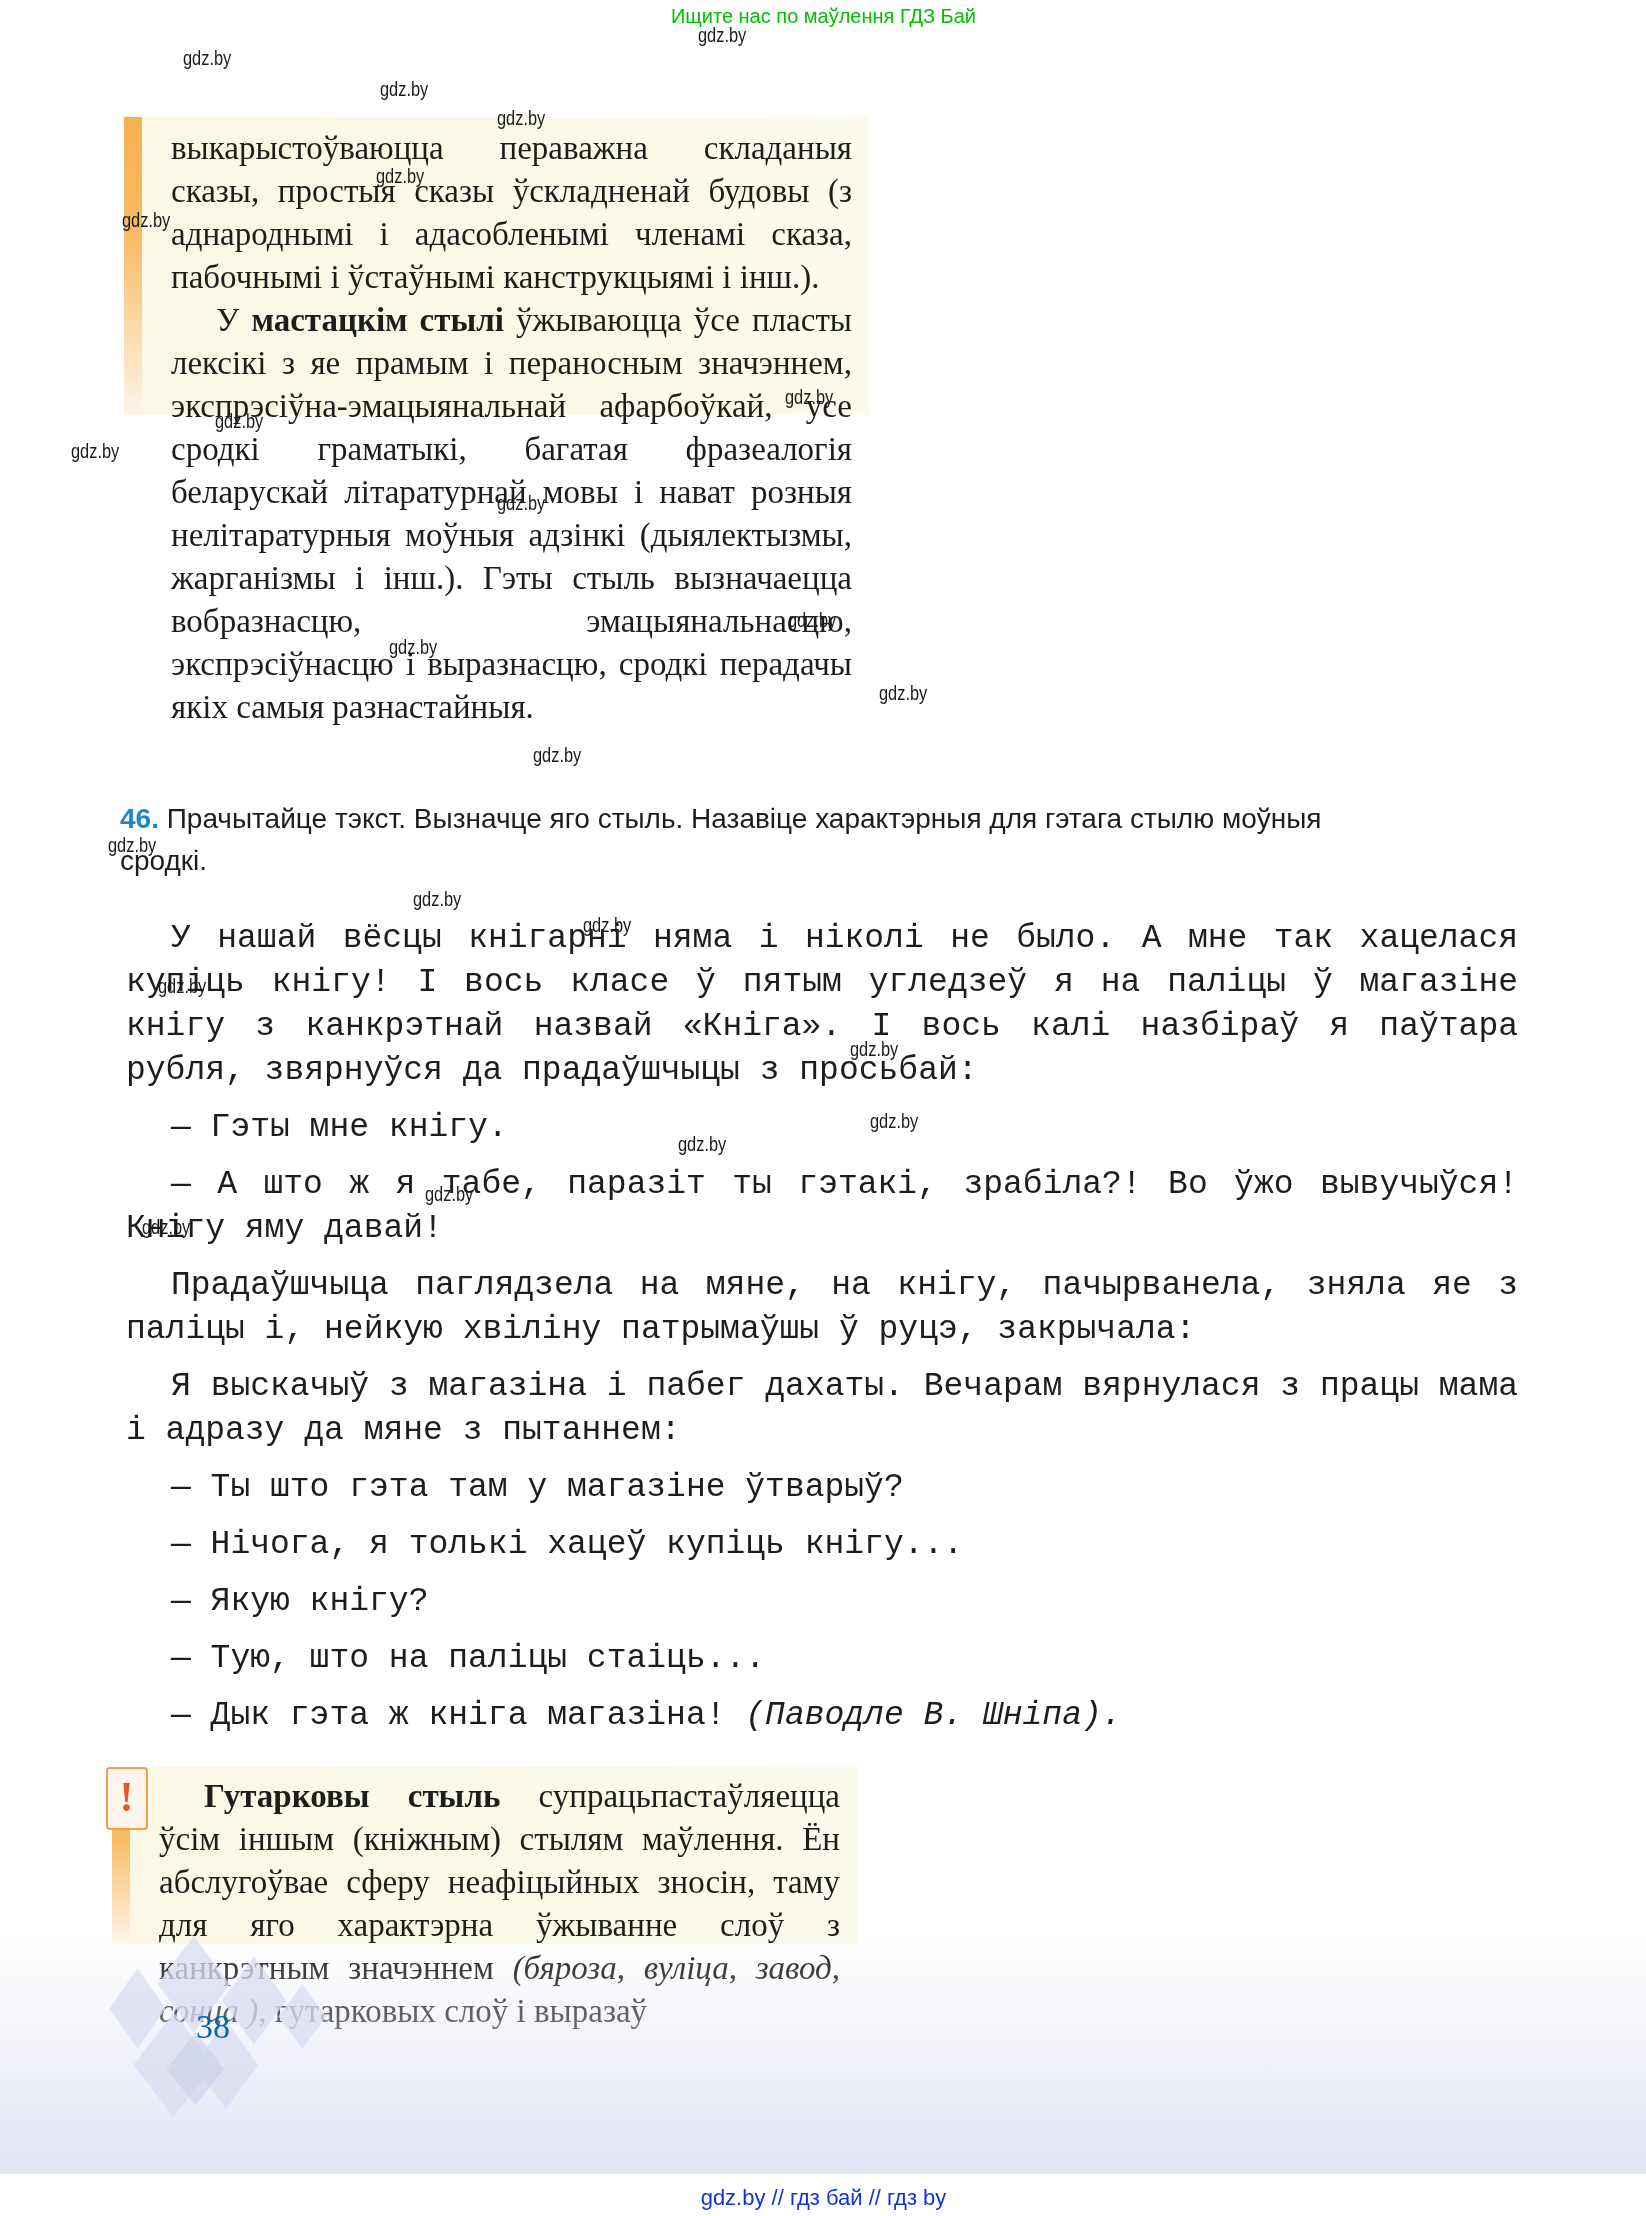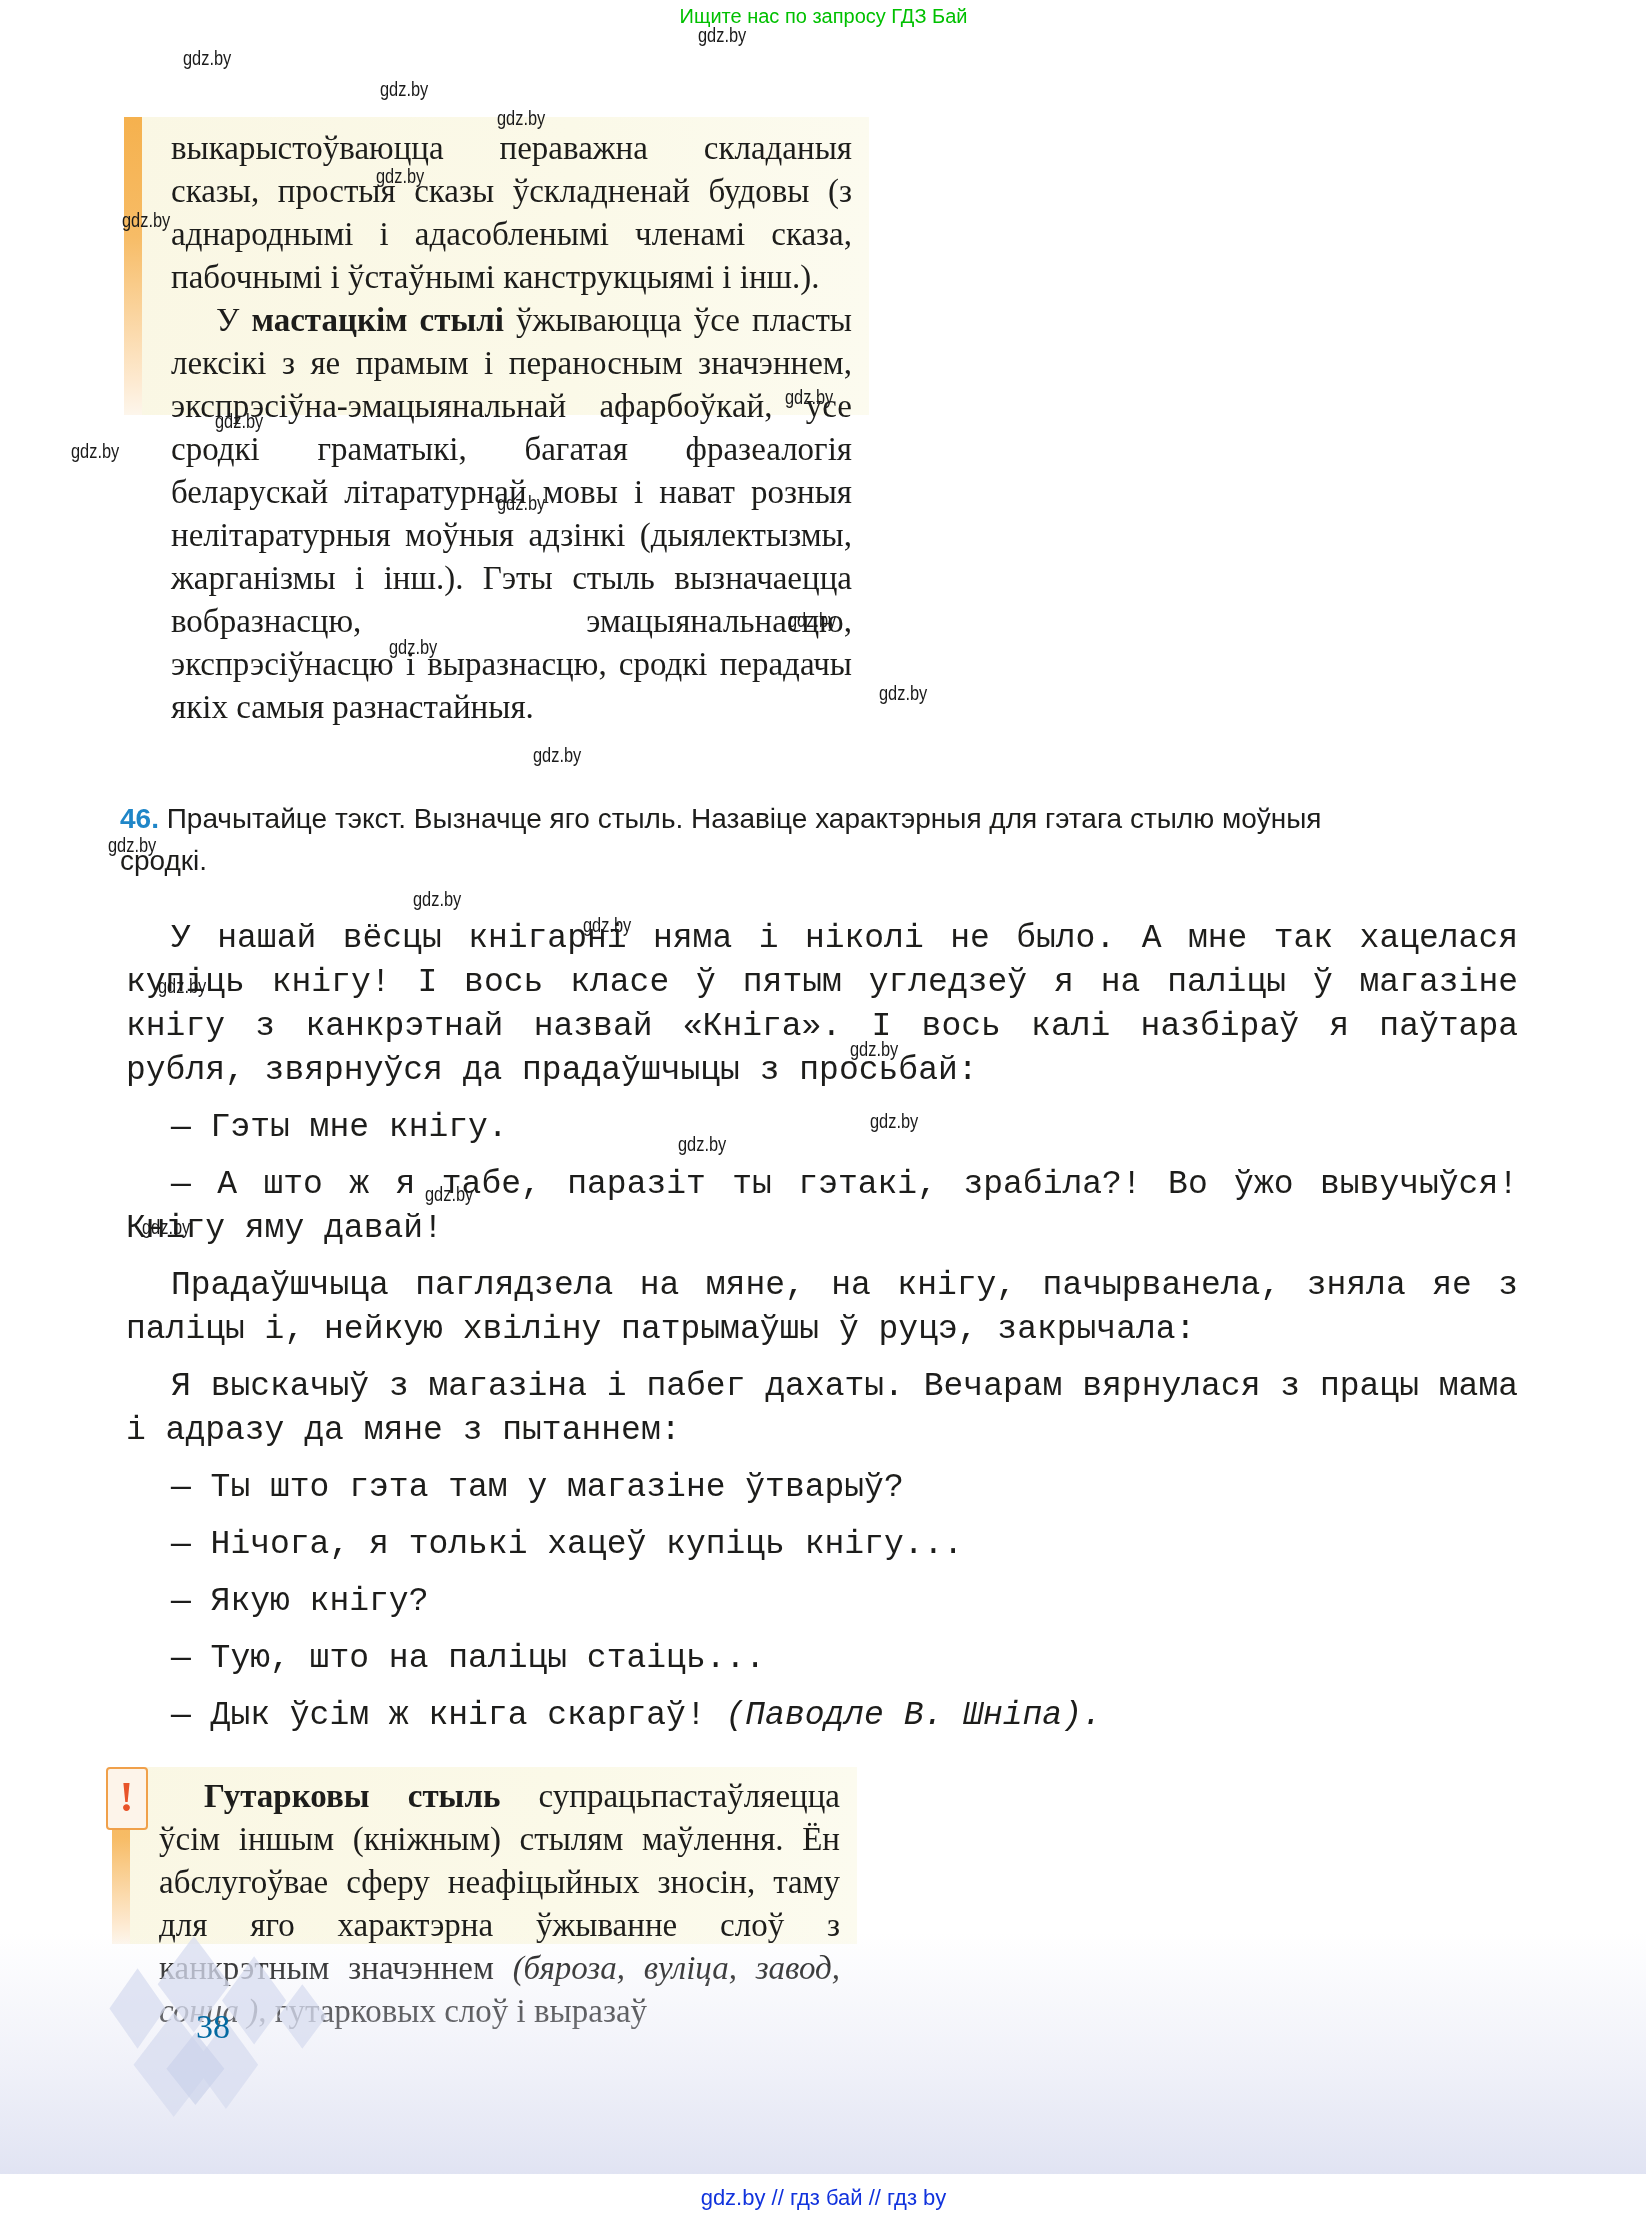--- a/index.html
+++ b/index.html
@@ -210,36 +210,36 @@
   <div class="prose" style="left:113px; top:904px; width:1418px;">
     <p class="ind">У нашай вёсцы кнігарні няма і ніколі не было. А мне так хацелася купіць кнігу! І вось класе ў пятым угледзеў я на паліцы ў магазіне кнігу з канкрэтнай назвай «Кніга». І вось калі назбіраў я паўтара рубля, звярнуўся да прадаўшчыцы з просьбай:</p>
     <p class="dlg">— Гэты мне кнігу.</p>
     <p class="ind">— А што ж я табе, паразіт ты гэтакі, зрабіла?! Во ўжо вывучыўся! Кнігу яму давай!</p>
     <p class="ind">Прадаўшчыца паглядзела на мяне, на кнігу, пачырванела, зняла яе з паліцы і, нейкую хвіліну патрымаўшы ў руцэ, закрычала:</p>
     <p class="ind">Я выскачыў з магазіна і пабег дахаты. Вечарам вярнулася з працы мама і адразу да мяне з пытаннем:</p>
     <p class="dlg">— Ты што гэта там у магазіне ўтварыў?</p>
     <p class="dlg">— Нічога, я толькі хацеў купіць кнігу...</p>
     <p class="dlg">— Якую кнігу?</p>
     <p class="dlg">— Тую, што на паліцы стаіць...</p>
-    <p class="dlg"><span>— Дык ўсім ж кніга скаргаў! </span><span class="it">(Паводле В. Шніпа).</span></p>
+    <p class="dlg"><span>— Дык гэта ж кніга магазіна! </span><span class="it">(Паводле В. Шніпа).</span></p>
   </div>
 
   <div class="rule-box" style="left:112px; top:1767px; width:745px; height:177px;">
     <div class="accent-bar"></div>
     <div class="bang-badge">
         <span>!</span>
       </div>
     <div class="rb-body" style="top:8px; width:681px;">
       <p style="margin:0; text-indent:45px;"><span class="bd">Гутарковы стыль</span><span> супрацьпастаўляецца ўсім іншым (кніжным) стылям маўлення. Ён абслугоўвае сферу неафіцыйных зносін, таму для яго характэрна ўжыванне слоў з канкрэтным значэннем </span><span class="it">(бяроза, вуліца, завод, сонца )</span><span>, гутарковых слоў і выразаў</span></p>
     </div>
   </div>
 
 </div>
 
-<div class="promo-banner">Ищите нас по запросу ГДЗ Бай</div>
+<div class="promo-banner">Ищите нас по маўлення ГДЗ Бай</div>
 
 <div class="footer-links">gdz.by  //  гдз бай  //  гдз by</div>
 
 <div id="wm-layer">
     <div class="wm" style="left: 698px; top: 22.6px;">gdz.by</div>
     <div class="wm" style="left: 183px; top: 46px;">gdz.by</div>
     <div class="wm" style="left: 380px; top: 77px;">gdz.by</div>
     <div class="wm" style="left: 497px; top: 106px;">gdz.by</div>
     <div class="wm" style="left: 376px; top: 164px;">gdz.by</div>
     <div class="wm" style="left: 122px; top: 208px;">gdz.by</div>

